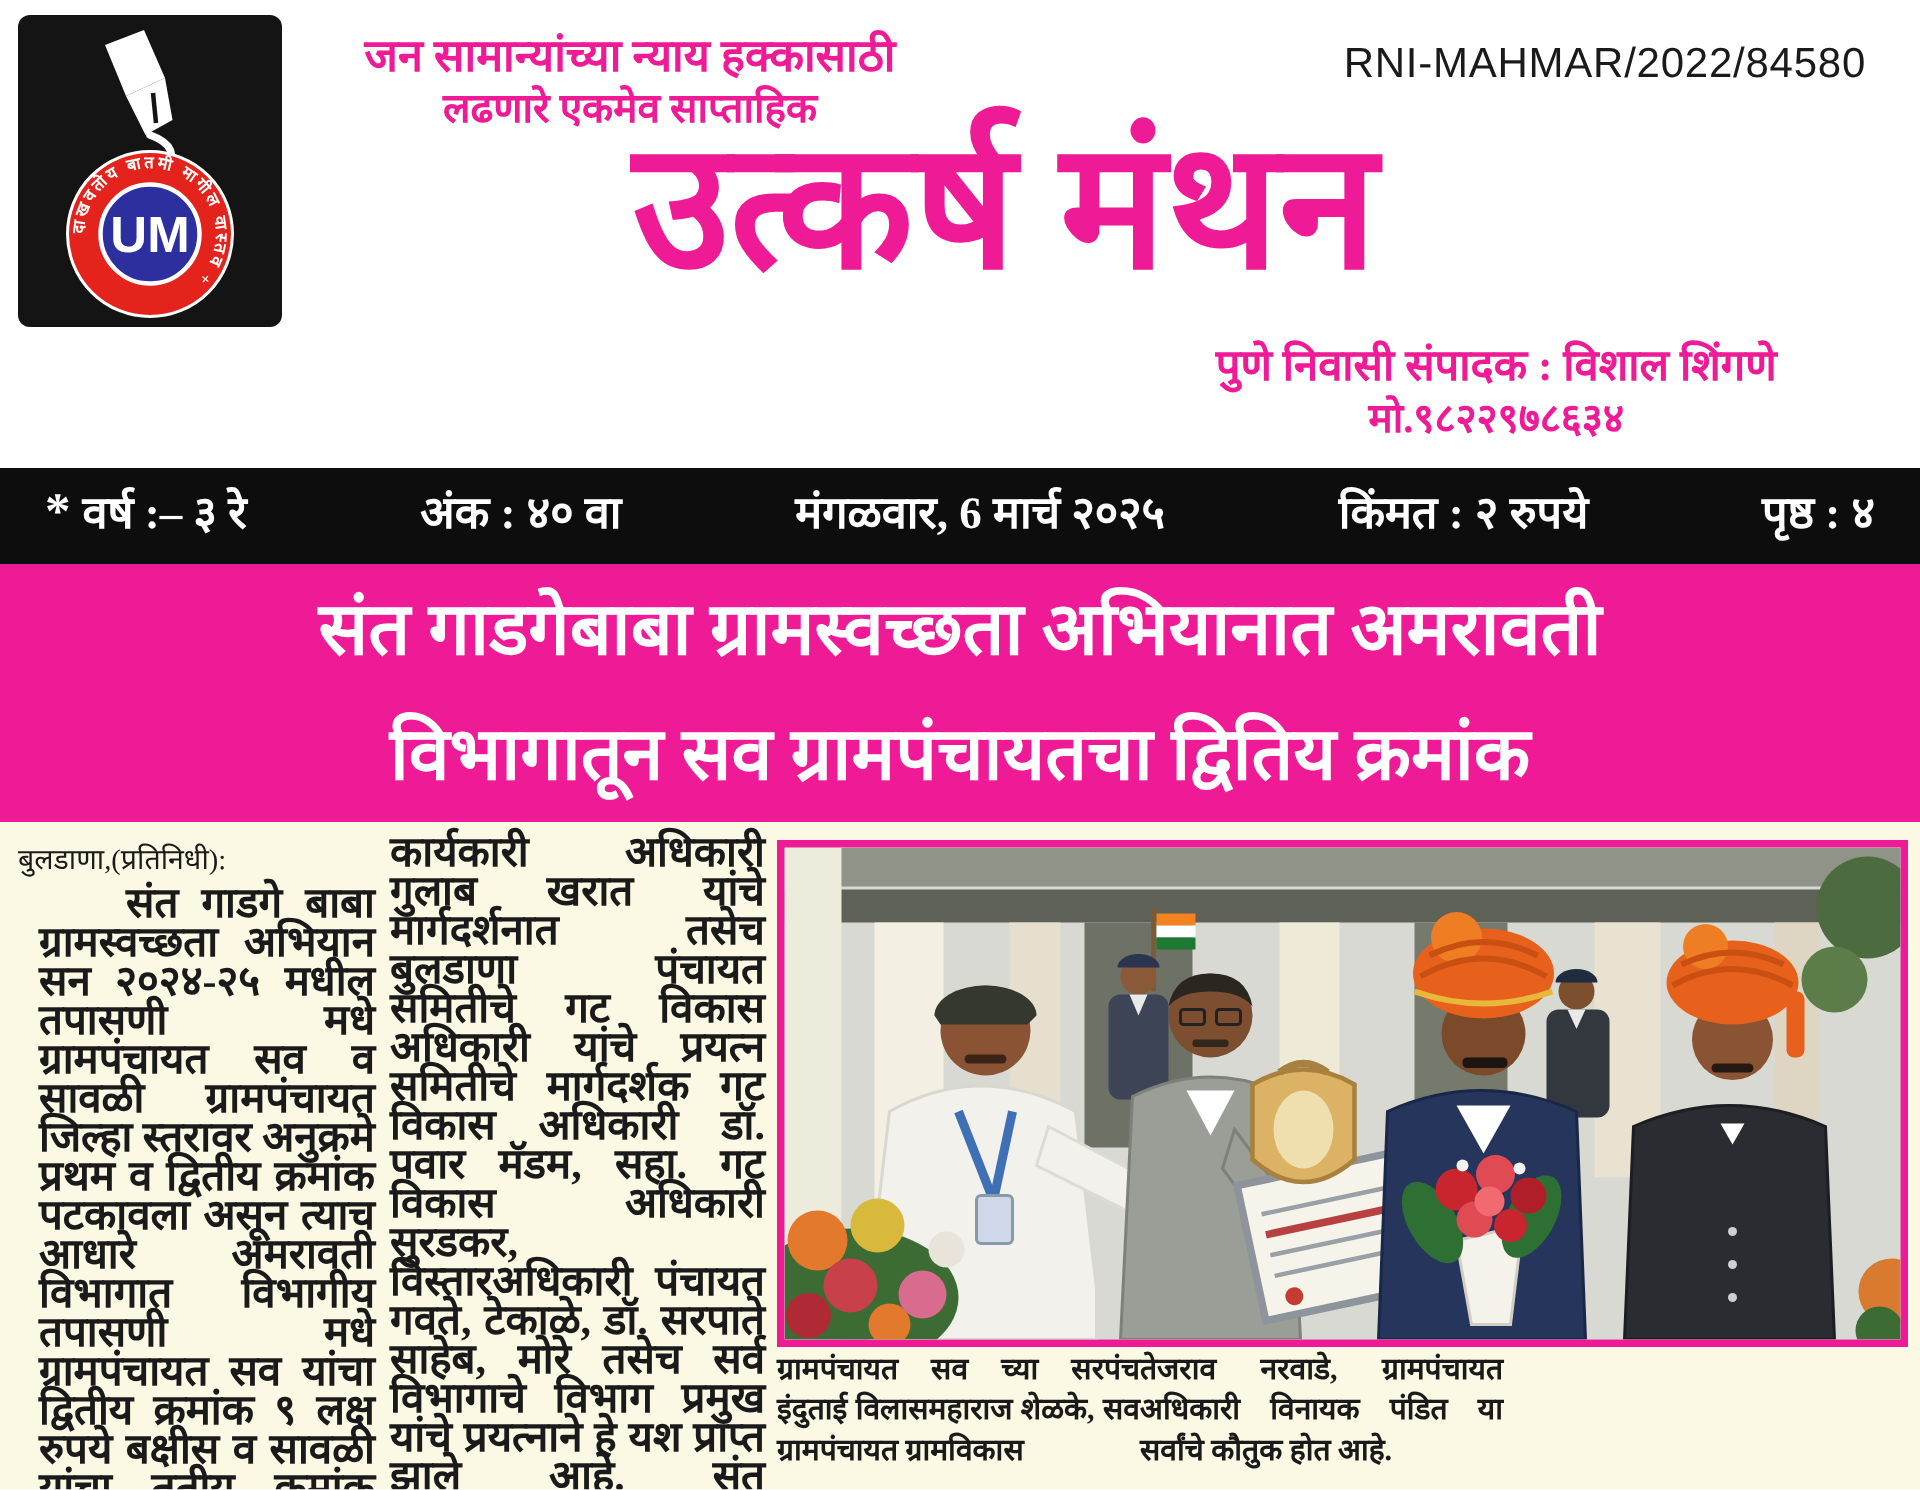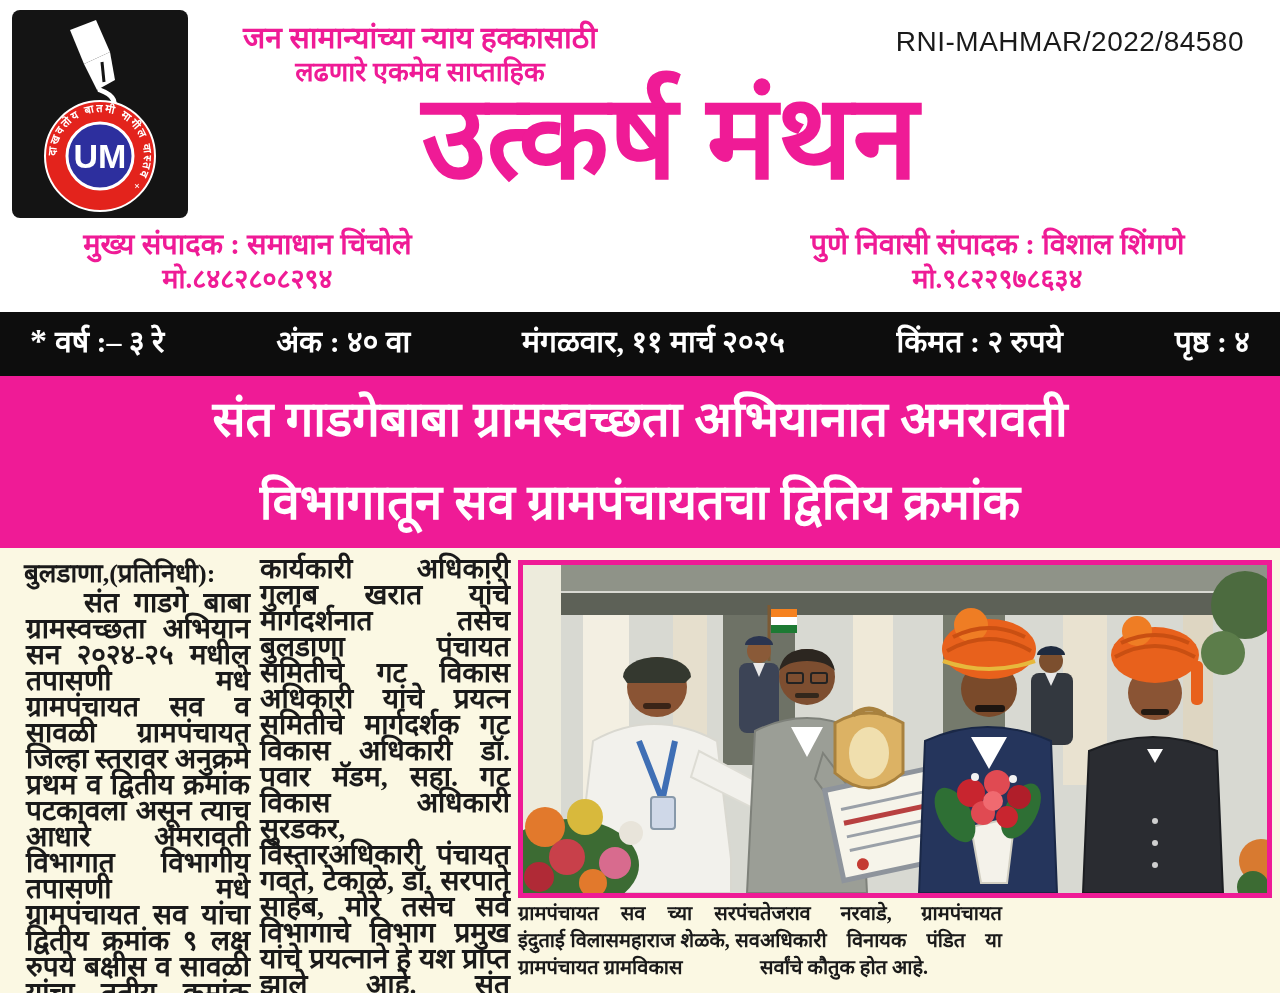--- a/index.html
+++ b/index.html
@@ -48,21 +48,21 @@
   .headline{
     position:absolute;left:0;top:368px;width:1280px;height:180px;
     background:var(--magenta);border-top:8px solid var(--bar-black);
     color:#ffffff;text-align:center;font-weight:bold;
   }
   .headline .h-line{display:block;font-size:49px;line-height:83px;white-space:nowrap;}
   .headline .h-line:first-child{margin-top:2px;}
   
   .body-area{position:absolute;left:0;top:548px;width:1280px;height:445px;background:var(--cream);}
   .col{position:absolute;top:10px;color:var(--body-text);text-align:justify;}
-  .col .dateline{font-size:26px;font-weight:bold;line-height:32px;display:block;margin-left:12px;}
+  .col .dateline{font-size:19px;font-weight:normal;line-height:32px;display:block;}
   .col p{font-size:28px;line-height:26px;font-weight:700;}
   .col p.indent{text-indent:58px;margin-left:14px;}
   .col1{left:12px;width:238px;}
   .col2{left:260px;width:250px;top:8px;}
   .photo-frame{
     position:absolute;left:518px;top:12px;width:754px;height:338px;
     border:5px solid var(--magenta);background:#d7d8d2;overflow:hidden;
   }
   .caption-row{
     position:absolute;left:518px;top:352px;width:754px;display:flex;
@@ -101,34 +101,30 @@
 
   <div class="tagline">
     <span class="t1">जन सामान्यांच्या न्याय हक्कासाठी</span>
     <span class="t2">लढणारे एकमेव साप्ताहिक</span>
   </div>
 
   <div class="rni">RNI-MAHMAR/2022/84580</div>
 
   <h1 class="paper-title">उत्कर्ष मंथन</h1>
 
-  <div class="editor left">
-    <span class="lbl">मुख्य संपादक : समाधान चिंचोले</span>
-    <span class="ph">मो.८४८२८०८२९४</span>
-  </div>
 
   <div class="editor right">
     <span class="lbl">पुणे निवासी संपादक : विशाल शिंगणे</span>
     <span class="ph">मो.९८२२९७८६३४</span>
   </div>
 
   <div class="info-bar">
     <span class="seg"><span class="star">*</span><span>वर्ष :– ३ रे</span></span>
     <span class="seg">अंक : ४० वा</span>
-    <span class="seg">मंगळवार, ११ मार्च २०२५</span>
+    <span class="seg">मंगळवार, 6 मार्च २०२५</span>
     <span class="seg">किंमत : २ रुपये</span>
     <span class="seg">पृष्ठ : ४</span>
   </div>
 
   <div class="headline">
     <span class="h-line">संत गाडगेबाबा ग्रामस्वच्छता अभियानात अमरावती</span>
     <span class="h-line">विभागातून सव ग्रामपंचायतचा द्वितिय क्रमांक</span>
   </div>
 
   <div class="body-area">

